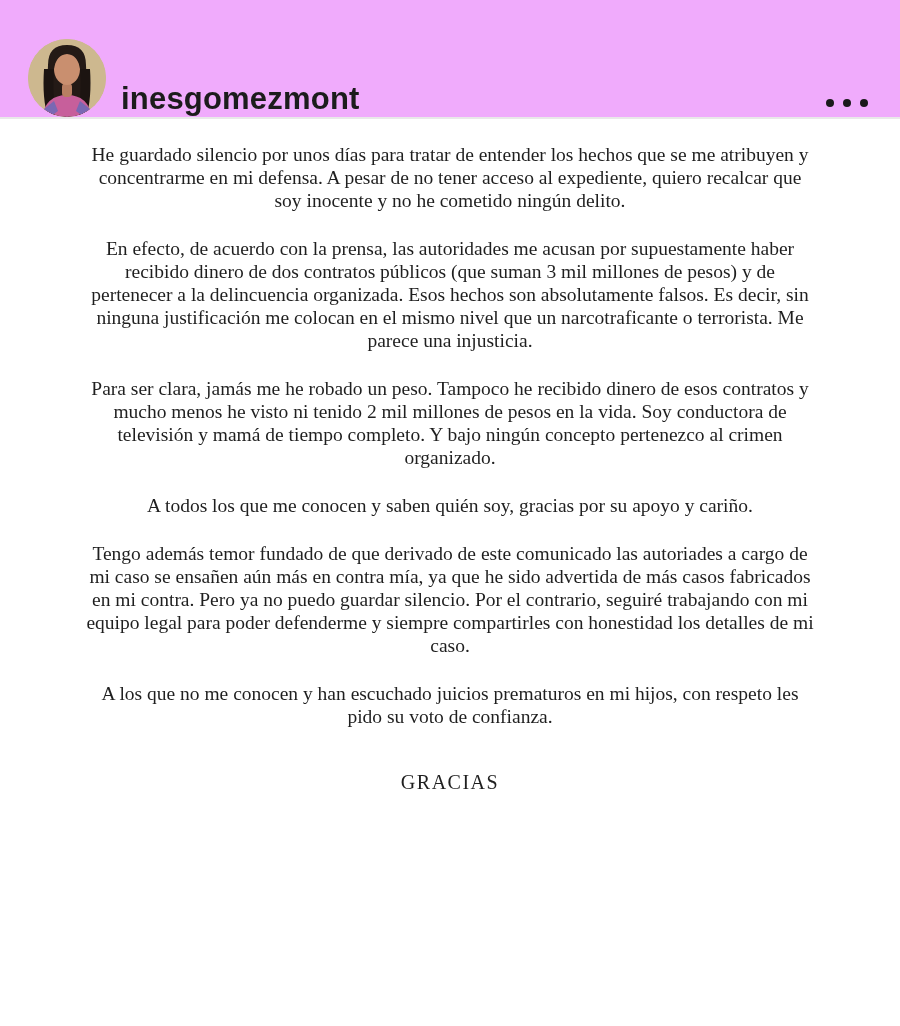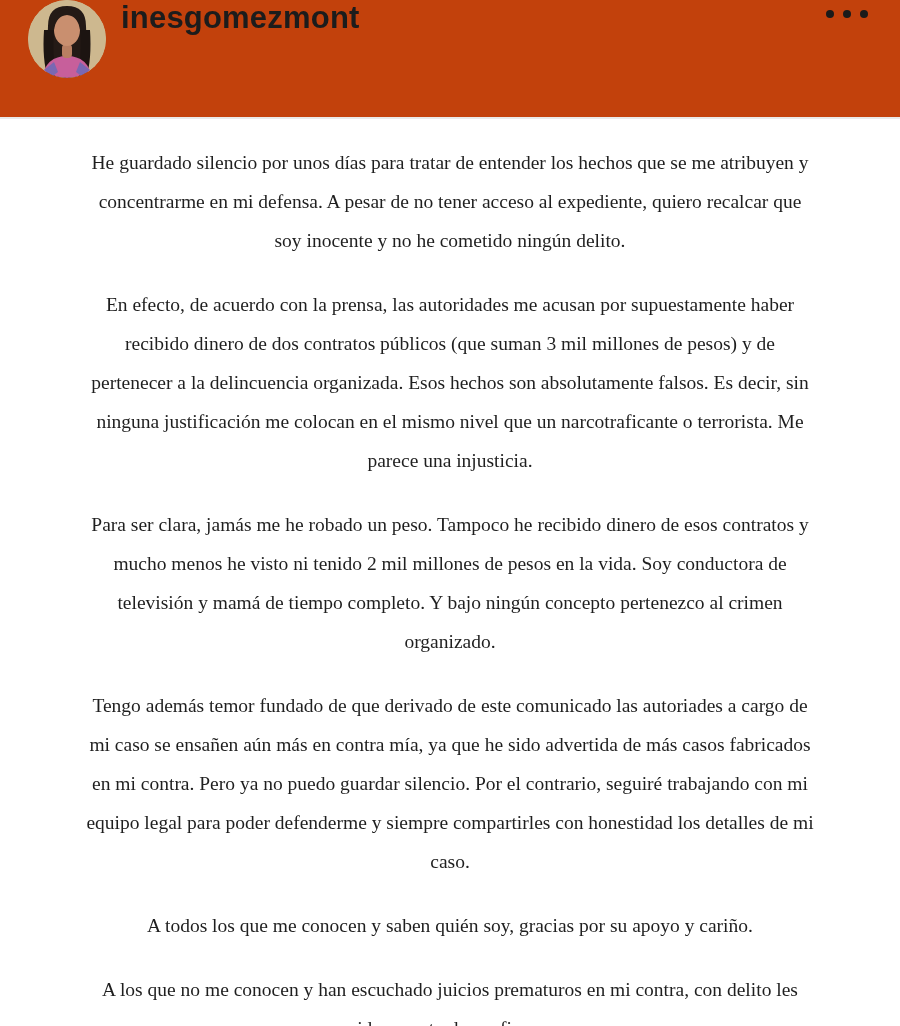--- a/index.html
+++ b/index.html
@@ -14,24 +14,24 @@
   .post {
     width: 900px;
     height: 1026px;
     background: #ffffff;
     position: relative;
   }
   
   .post-header {
     height: 117px;
     display: flex;
-    align-items: flex-start;
+    align-items: flex-end;
     padding: 0 30px 0 28px;
     box-sizing: border-box;
-    background: #c2410c;
+    background: #f0abfc;
   }
   .avatar {
     width: 78px;
     height: 78px;
     border-radius: 50%;
     overflow: hidden;
     flex: 0 0 auto;
     cursor: pointer;
     background: #cdb88f;
   }
@@ -69,29 +69,29 @@
   .statement {
     padding: 0 18px;
     box-sizing: border-box;
     text-align: center;
     font-family: "Liberation Serif", "DejaVu Serif", serif;
     color: #1f1f1f;
   }
   .statement p {
     white-space: pre-line;
     font-size: 19.5px;
-    line-height: 39px;
+    line-height: 23px;
     margin: 25px 0;
   }
   .statement p:first-child {
     margin-top: 24px;
   }
   .statement .closing {
     letter-spacing: 1.5px;
-    margin-top: 28px;
+    margin-top: 43px;
     font-size: 20px;
   }
 </style>
 </head>
 <body>
 
 <div class="post">
 
   <header class="post-header">
     <div class="avatar">
@@ -136,24 +136,24 @@
 soy inocente y no he cometido ningún delito.</p>
     <p>En efecto, de acuerdo con la prensa, las autoridades me acusan por supuestamente haber
 recibido dinero de dos contratos públicos (que suman 3 mil millones de pesos) y de
 pertenecer a la delincuencia organizada. Esos hechos son absolutamente falsos. Es decir, sin
 ninguna justificación me colocan en el mismo nivel que un narcotraficante o terrorista. Me
 parece una injusticia.</p>
     <p>Para ser clara, jamás me he robado un peso. Tampoco he recibido dinero de esos contratos y
 mucho menos he visto ni tenido 2 mil millones de pesos en la vida. Soy conductora de
 televisión y mamá de tiempo completo. Y bajo ningún concepto pertenezco al crimen
 organizado.</p>
+    <p>A todos los que me conocen y saben quién soy, gracias por su apoyo y cariño.</p>
     <p>Tengo además temor fundado de que derivado de este comunicado las autoriades a cargo de
 mi caso se ensañen aún más en contra mía, ya que he sido advertida de más casos fabricados
 en mi contra. Pero ya no puedo guardar silencio. Por el contrario, seguiré trabajando con mi
 equipo legal para poder defenderme y siempre compartirles con honestidad los detalles de mi
 caso.</p>
-    <p>A todos los que me conocen y saben quién soy, gracias por su apoyo y cariño.</p>
-    <p>A los que no me conocen y han escuchado juicios prematuros en mi contra, con delito les
+    <p>A los que no me conocen y han escuchado juicios prematuros en mi hijos, con respeto les
 pido su voto de confianza.</p>
     <p class="closing">GRACIAS</p>
   </div>
 
 </div>
 
 </body></html>

